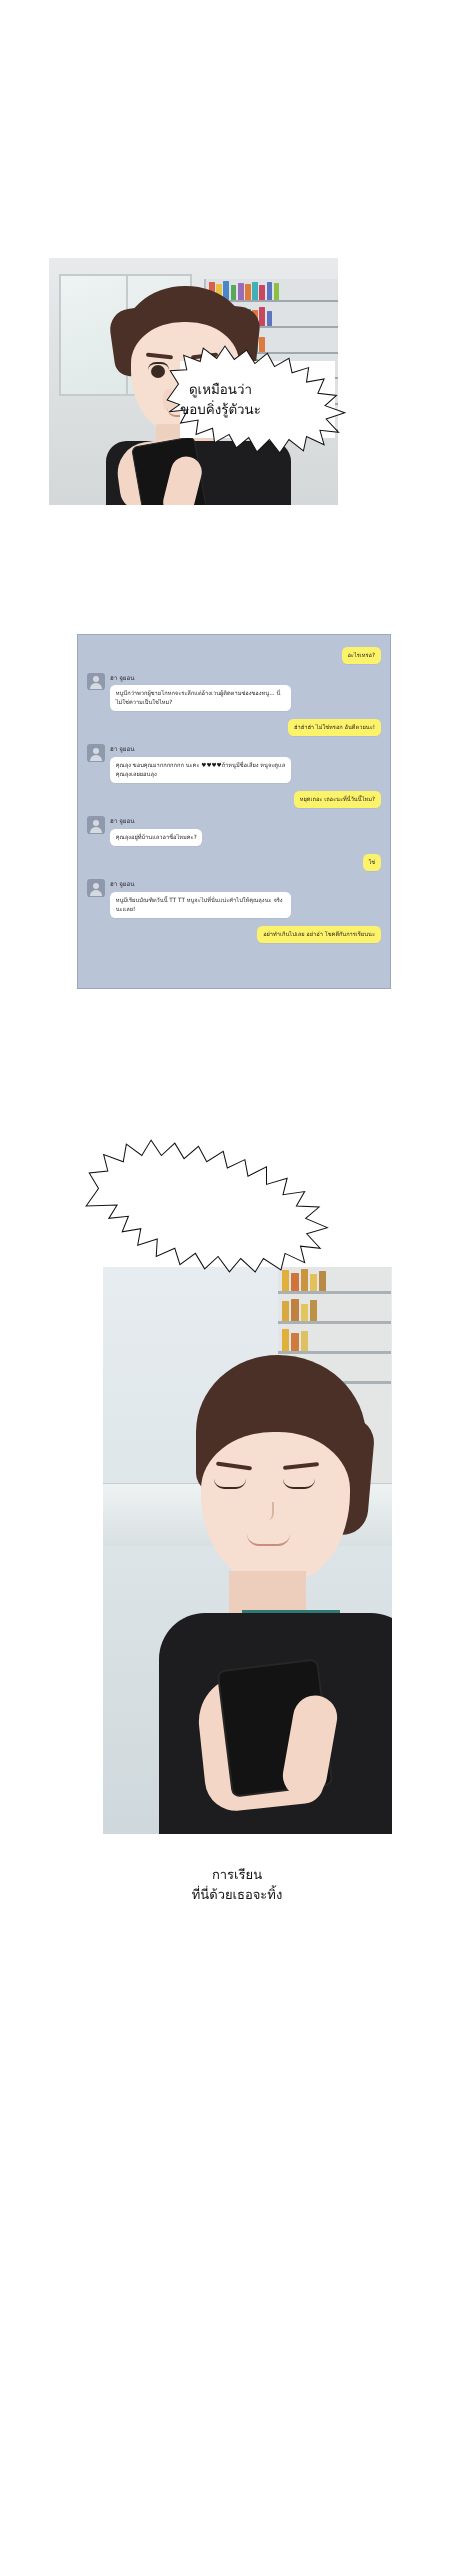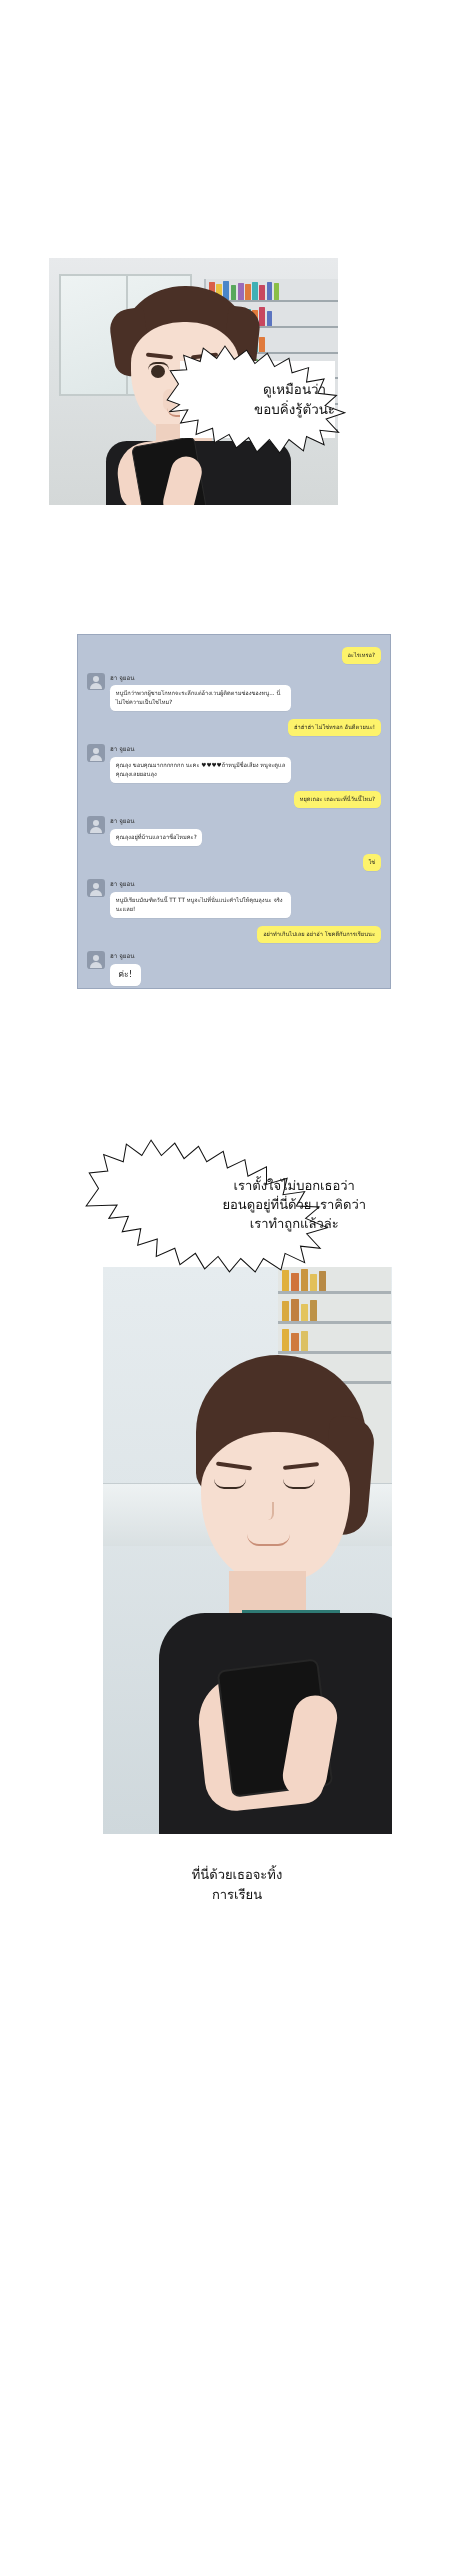--- a/index.html
+++ b/index.html
@@ -133,21 +133,21 @@
     position:absolute; left:77px; top:170px; width:31px; height:62px;
     background:#f3d6c6; border-radius:15.5px; transform: rotate(14deg);
   }
 
   
   .jagged {
     position: absolute;
     background: #ffffff;
     display: flex;
     flex-direction: column;
-    align-items: flex-end;
+    align-items: flex-start;
     justify-content: center;
     text-align: center;
     font-family: "DejaVu Sans", sans-serif;
     color: #111;
   }
   .jagged .txt { position: relative; z-index: 3; line-height: 1.45; }
   .spike-wrap { position:absolute; inset:-17.5px; z-index:1; }
   .spike-wrap svg { width:100%; height:100%; display:block; }
 
   .bubble1 {
@@ -460,40 +460,28 @@
       <div class="bubble">หนูมีเรียนบัณฑิตวันนี้ TT TT หนูจะไปที่นั่นแน่ะคำไปให้คุณลุงนะ จริงนะแลย!</div>
     </div>
   </div>
 
   <div class="chat-row right">
     <div class="msg-col">
       <div class="bubble mine">อย่าทำเกินไปเลย อย่าอ่า โชคดีกับการเรียนนะ</div>
     </div>
   </div>
 
-  <div class="chat-row">
-    <div class="avatar"></div>
-    <div class="msg-col">
-      <div class="sender">ฮา จูยอน</div>
-      <div class="bubble big">ค่ะ!</div>
-    </div>
-  </div>
 
 </div>
 
 <div class="jagged bubble2">
   <div class="spike-wrap">
     <svg viewBox="0 0 588 268" preserveAspectRatio="none">
       <polygon fill="#ffffff" stroke="#111" stroke-width="2" points="10,134 34,100 16,70 52,66 44,34 82,48 88,14 118,36 136,6 156,36 182,12 200,42 228,18 244,48 276,28 284,60 318,44 324,76 360,58 360,92 400,80 392,112 434,106 418,134 462,136 436,158 478,176 438,188 464,216 426,212 434,244 396,226 388,258 354,236 338,262 310,236 288,262 266,232 240,256 222,226 192,248 182,216 146,232 148,198 110,210 116,178 80,184 92,154 54,158 70,132"></polygon>
     </svg>
-  </div>
-  <div class="txt">
-    <div>เราตั้งใจไม่บอกเธอว่า</div>
-    <div>ยอนดูอยู่ที่นี่ด้วย เราคิดว่า</div>
-    <div>เราทำถูกแล้วล่ะ</div>
   </div>
 </div>
 
 <div class="panel3">
   <div class="p3-bg"></div>
   <div class="p3-shelf">
     <div class="srow" style="top:0">
       <span class="book" style="height:20.6px;background:#e0b03c;width:7.2px"></span>
       <span class="book" style="height:18.5px;background:#d0743c;width:7.2px"></span>
       <span class="book" style="height:21.6px;background:#c9953f;width:7.2px"></span>
@@ -530,16 +518,16 @@
     <div class="neck2"></div>
     <div class="teal2"></div>
     <div class="shoulder"></div>
     <div class="hand2"></div>
     <div class="phone2"></div>
     <div class="thumb2"></div>
   </div>
 </div>
 
 <div class="caption bottom">
+  <div>การเรียน</div>
   <div>ที่นี่ด้วยเธอจะทิ้ง</div>
-  <div>การเรียน</div>
 </div>
 
 
 </body></html>

